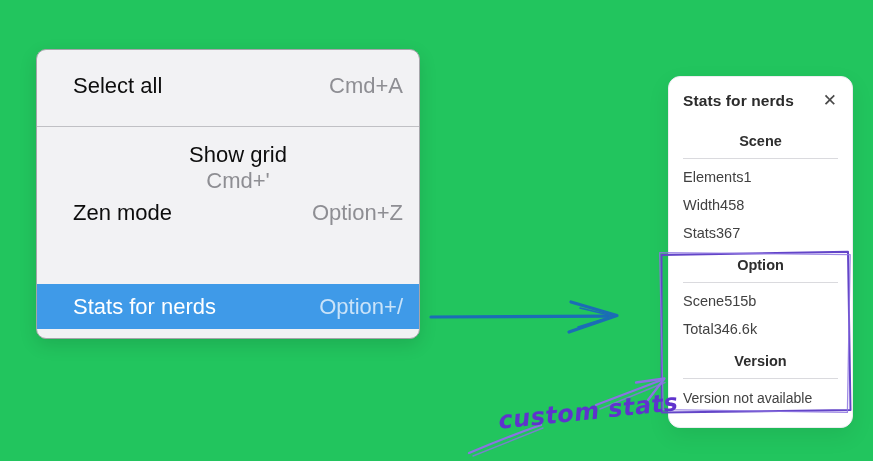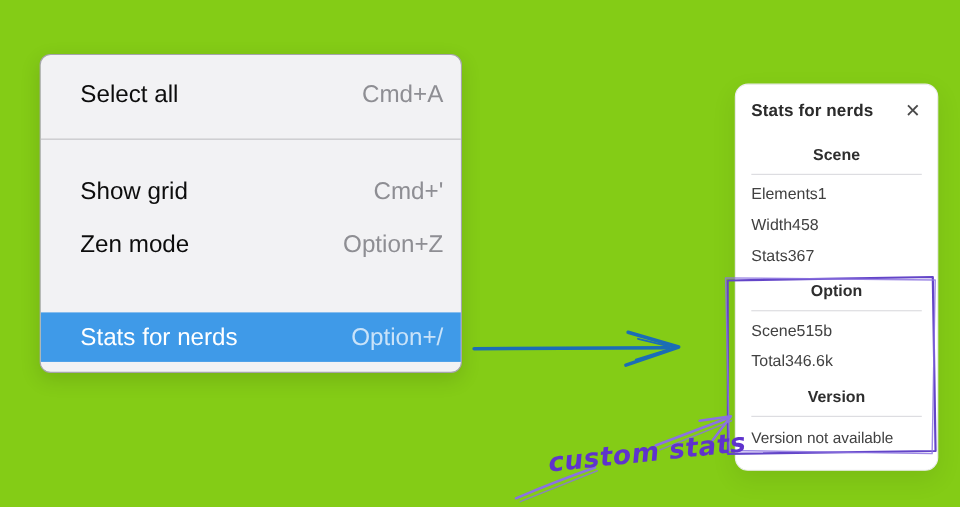--- a/index.html
+++ b/index.html
@@ -1,17 +1,17 @@
 <!DOCTYPE html>
 <html><head>
 <meta charset="utf-8">
 <style>
   html,body { margin:0; padding:0; background:#ffffff; }
   .canvas {
-    position:relative; width:873px; height:461px; background:#84cc16;
+    position:relative; width:873px; height:461px; background:#22c55e;
     font-family:"Liberation Sans", sans-serif; overflow:hidden;
   }
 
   
   .menu {
     position:absolute; left:36px; top:49px; width:384px; height:290px;
     background:#f2f2f4; border:1.5px solid #a5a5aa; border-radius:10px;
     box-shadow:0 6px 18px rgba(0,0,0,.12);
     font-size:22px; box-sizing:border-box; overflow:hidden;
   }
@@ -76,26 +76,26 @@
 <div class="canvas">
 
   <div class="menu">
     <div class="menu-item" style="top:14px;">
       <span class="mi-label">Select all</span>
       <span class="mi-shortcut">Cmd+A</span>
     </div>
 
     <div class="menu-divider"></div>
 
-    <div class="menu-item" style="top:102px;">
+    <div class="menu-item" style="top:92px;flex-direction:column;">
       <span class="mi-label">Show grid</span>
       <span class="mi-shortcut">Cmd+'</span>
     </div>
 
-    <div class="menu-item" style="top:141px;align-items:flex-end;">
+    <div class="menu-item" style="top:141px;">
       <span class="mi-label">Zen mode</span>
       <span class="mi-shortcut">Option+Z</span>
     </div>
 
 
     <div class="menu-item highlight" style="top:234px;">
       <span class="mi-label">Stats for nerds</span>
       <span class="mi-shortcut">Option+/</span>
     </div>
   </div>

